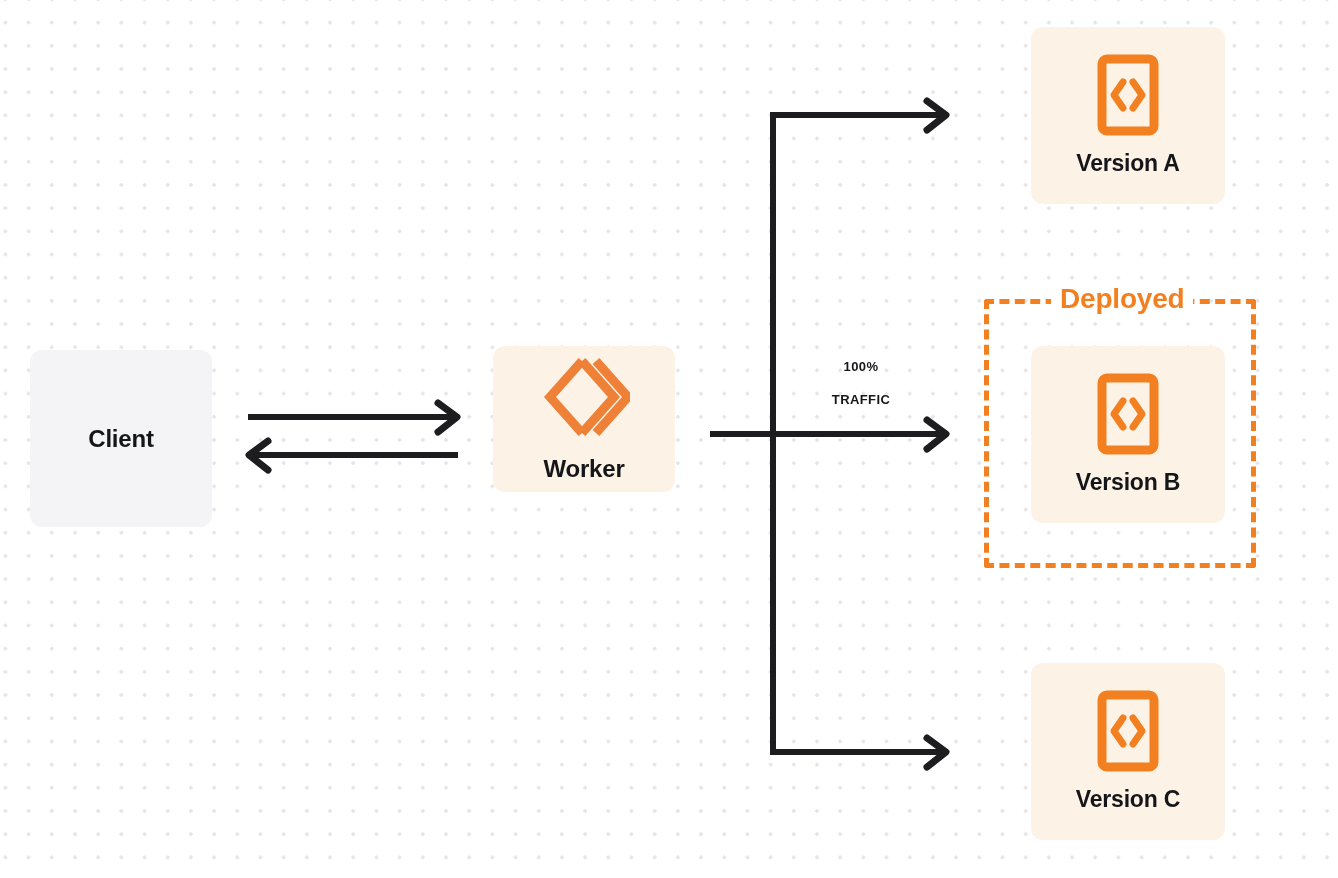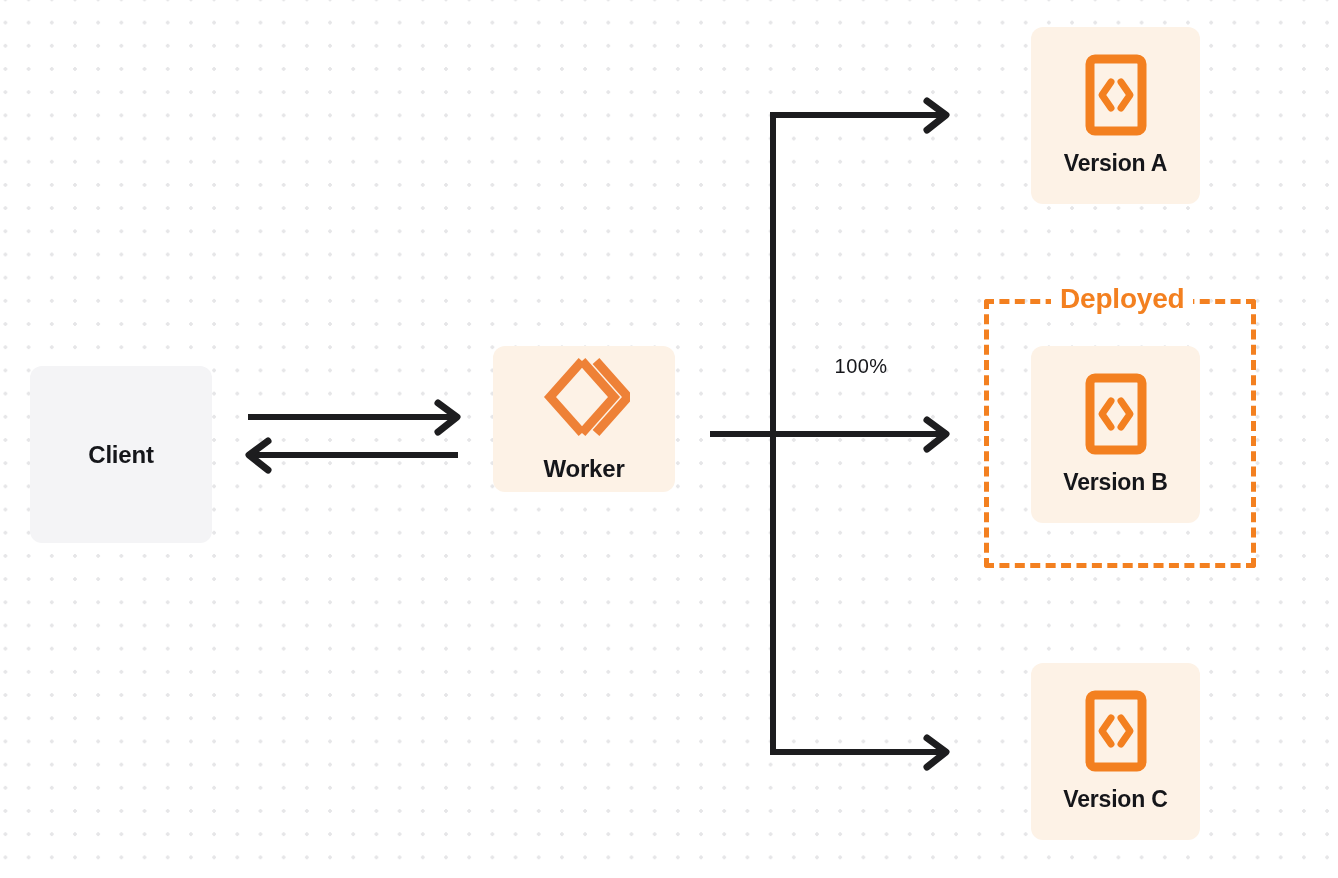--- a/index.html
+++ b/index.html
@@ -33,40 +33,40 @@
   .node-label {
     font-weight: bold;
     color: #15161a;
     letter-spacing: -0.2px;
     white-space: nowrap;
   }
 
   
   #client-node {
     left: 30px;
-    top: 366px;
+    top: 350px;
     width: 182px;
     height: 177px;
     background: #f4f4f6;
   }
   #client-node .node-label { font-size: 24px; }
 
   
   #worker-node {
     left: 493px;
     top: 346px;
     width: 182px;
     height: 146px;
     background: #fdf2e6;
   }
   #worker-node .node-label { font-size: 24px; margin-top: 16px; }
 
   
   .version-node {
-    width: 169px;
+    width: 194px;
     height: 177px;
     background: #fdf2e6;
     left: 1031px;
   }
   #version-a-node { top: 27px; }
   #version-b-node { top: 346px; }
   #version-c-node { top: 663px; }
   .version-node .node-label { font-size: 23px; margin-top: 14px; }
 
   
@@ -95,22 +95,22 @@
   }
 
   
   #traffic-label {
     position: absolute;
     left: 786px;
     top: 350px;
     width: 150px;
     text-align: center;
     color: #15161a;
-    font-size: 20px;
-    font-weight: normal;
+    font-size: 13px;
+    font-weight: bold;
     line-height: 33px;
     letter-spacing: 0.4px;
   }
 
   svg.overlay {
     position: absolute;
     left: 0;
     top: 0;
     width: 1338px;
     height: 878px;
@@ -185,20 +185,21 @@
       </svg>
     </span>
     <span class="node-label">Version C</span>
   </div>
 
   <div id="deployed-frame"></div>
   <div id="deployed-label">Deployed</div>
 
   <div id="traffic-label">
     <div>100%</div>
+    <div>TRAFFIC</div>
   </div>
 
   <svg class="overlay">
 
     <g>
       <line class="wire" x1="248" y1="417" x2="455" y2="417"></line>
       <polyline class="head" points="438,403 457,417 438,432"></polyline>
     </g>
 
     <g>

